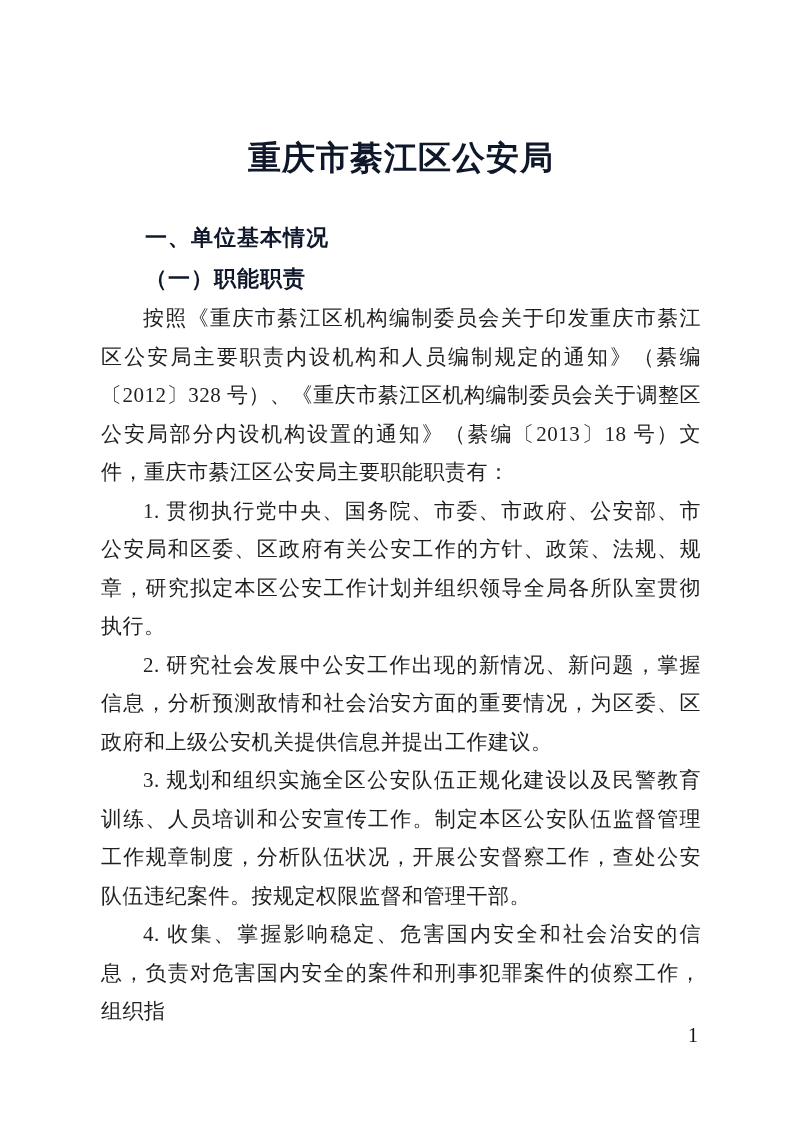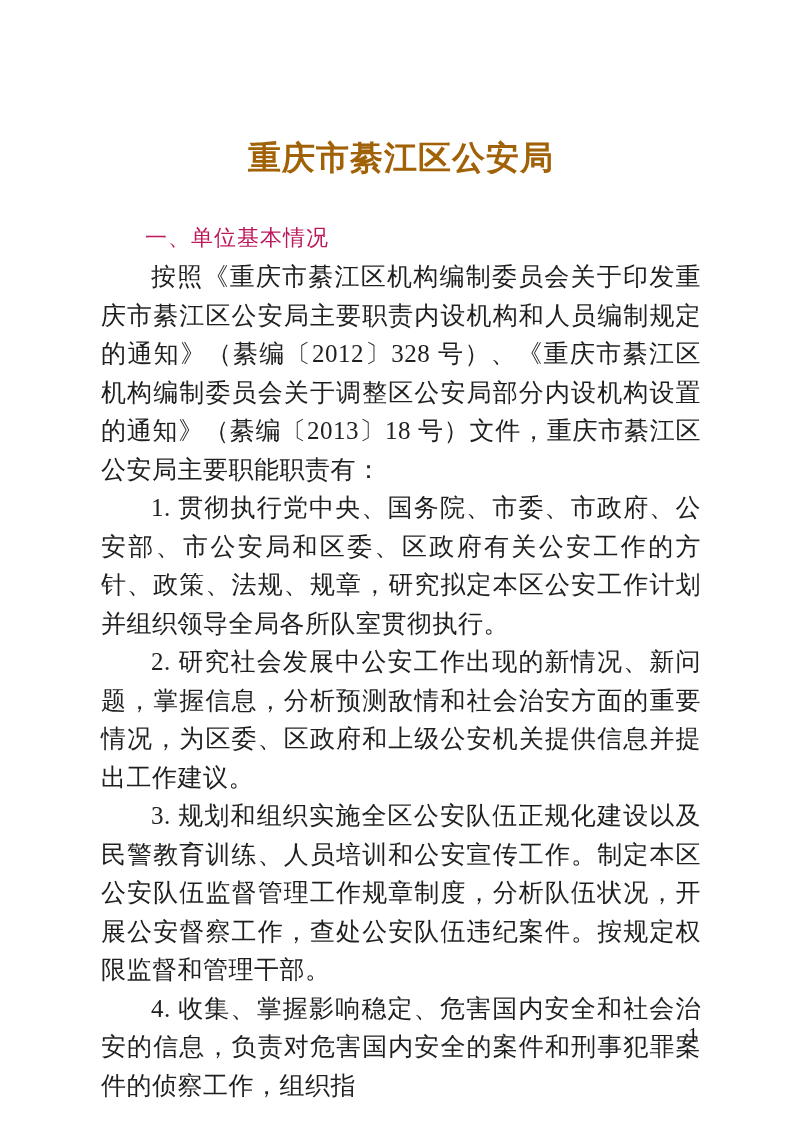--- a/index.html
+++ b/index.html
@@ -19,36 +19,36 @@
   }
   .title-block {
     text-align: center;
     margin: 0 0 38px 0;
   }
   .title-line {
     font-family: "Liberation Sans", sans-serif;
     font-weight: 700;
     font-size: 33px;
     line-height: 43px;
-    color: #a16207;
+    color: #0f172a;
     letter-spacing: 1px;
   }
   .section-heading, .subsection-heading {
     font-family: "Liberation Sans", sans-serif;
-    font-weight: 400;
+    font-weight: 700;
     font-size: 22px;
     line-height: 41px;
-    color: #be185d;
+    color: #0f172a;
     margin: 0;
     text-indent: 2em;
     letter-spacing: 1px;
   }
   .body-para {
     font-family: "Liberation Serif", serif;
-    font-size: 25px;
+    font-size: 21px;
     line-height: 38.5px;
     color: #1f1f1f;
     margin: 0;
     text-indent: 2em;
     text-align: justify;
     letter-spacing: 0.5px;
   }
   .page-number {
     position: absolute;
     left: 678px;
@@ -64,20 +64,21 @@
 <body>
 
 <div class="page">
 
   <div class="title-block">
     <div class="title-line">重庆市綦江区公安局</div>
   </div>
 
   <h2 class="section-heading">一、单位基本情况</h2>
 
+  <h3 class="subsection-heading">（一）职能职责</h3>
 
   <p class="body-para">按照《重庆市綦江区机构编制委员会关于印发重庆市綦江区公安局主要职责内设机构和人员编制规定的通知》（綦编〔2012〕328 号）、《重庆市綦江区机构编制委员会关于调整区公安局部分内设机构设置的通知》（綦编〔2013〕18 号）文件，重庆市綦江区公安局主要职能职责有：</p>
 
   <p class="body-para">1. 贯彻执行党中央、国务院、市委、市政府、公安部、市公安局和区委、区政府有关公安工作的方针、政策、法规、规章，研究拟定本区公安工作计划并组织领导全局各所队室贯彻执行。</p>
 
   <p class="body-para">2. 研究社会发展中公安工作出现的新情况、新问题，掌握信息，分析预测敌情和社会治安方面的重要情况，为区委、区政府和上级公安机关提供信息并提出工作建议。</p>
 
   <p class="body-para">3. 规划和组织实施全区公安队伍正规化建设以及民警教育训练、人员培训和公安宣传工作。制定本区公安队伍监督管理工作规章制度，分析队伍状况，开展公安督察工作，查处公安队伍违纪案件。按规定权限监督和管理干部。</p>
 
   <p class="body-para">4. 收集、掌握影响稳定、危害国内安全和社会治安的信息，负责对危害国内安全的案件和刑事犯罪案件的侦察工作，组织指</p>

